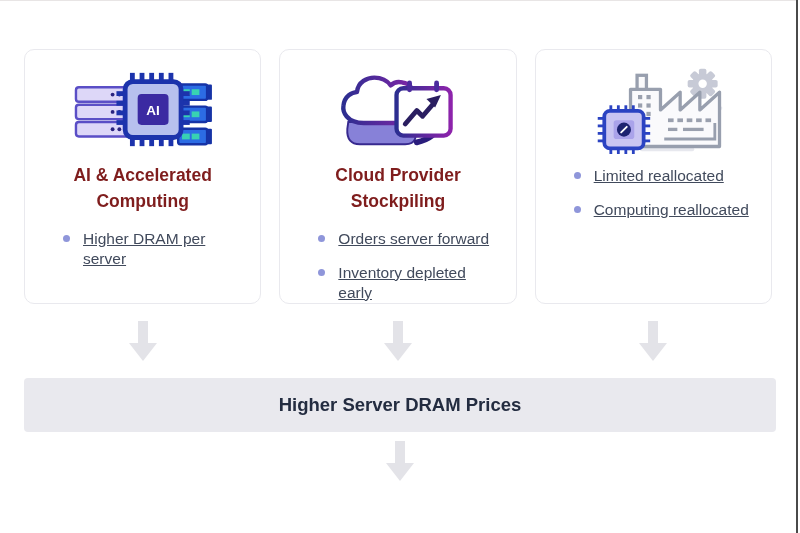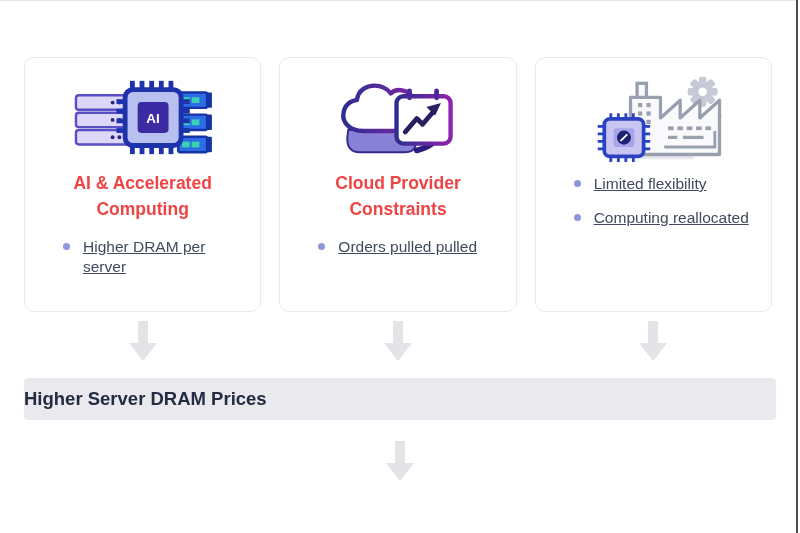--- a/index.html
+++ b/index.html
@@ -17,40 +17,40 @@
   }
   .top-edge {
     position: absolute; top: 0; left: 0;
     width: 796px; height: 1px; background: #e8e5e5;
   }
   .right-edge {
     position: absolute; top: 0; left: 796px;
     width: 2px; height: 533px; background: #4a4a4a;
   }
   .cards-row {
-    position: absolute; top: 57px; left: 24px; right: 28px;
+    position: absolute; top: 49px; left: 24px; right: 28px;
     display: flex; gap: 18px;
   }
   .card {
     flex: 1;
     height: 255px;
     background: #ffffff;
     border: 1px solid #e9e9ee;
     border-radius: 10px;
     display: flex; flex-direction: column; align-items: center;
     padding: 16px 14px 0 14px;
   }
   .card-icon {
     height: 86px; display: flex; align-items: center; justify-content: center;
     flex: none;
   }
   .card-title {
     margin-top: 10px;
     font-size: 17.5px; font-weight: bold;
-    color: #ef4444; text-align: center;
+    color: #7f1d1d; text-align: center;
     line-height: 1.5;
     max-width: 212px;
   }
   .card-bullets {
     width: 100%;
     list-style: none;
     margin: 14px 0 0 0;
     padding: 0 0 0 24px;
     text-align: left;
   }
@@ -69,24 +69,24 @@
     width: 7px; height: 7px; border-radius: 50%;
     background: #8f96da;
   }
   .arrows-row {
     position: absolute; top: 321px; left: 24px; right: 28px;
     display: flex; gap: 18px;
   }
   .arrow-col { flex: 1; display: flex; justify-content: center; }
   .banner {
     position: absolute; top: 378px; left: 24px; right: 24px;
-    height: 42px;
+    height: 54px;
     background: #e9e9ee;
     border-radius: 4px;
-    display: flex; align-items: center; justify-content: flex-start;
+    display: flex; align-items: center; justify-content: center;
   }
   .banner-label {
     font-size: 18.5px; font-weight: bold; color: #232c40;
   }
   .bottom-arrow-row {
     position: absolute; top: 441px; left: 0; width: 800px;
     display: flex; justify-content: center;
   }
 </style>
 </head>
@@ -184,23 +184,24 @@
 
           <rect x="74" y="21" width="56" height="49" rx="7" fill="#ffffff" stroke="url(#g2)" stroke-width="4.5"></rect>
           <line x1="76" y1="34" x2="128" y2="34" stroke="url(#g2)" stroke-width="3"></line>
           <rect x="85" y="13" width="5" height="12" rx="2.5" fill="#4b2a9e"></rect>
           <rect x="113" y="13" width="5" height="12" rx="2.5" fill="#4b2a9e"></rect>
 
           <polyline points="83,58 95,44 101,50 113,36" stroke="#2a1e60" stroke-width="5" fill="none" stroke-linecap="round" stroke-linejoin="round"></polyline>
           <polygon points="120,28 105,32 114,41" fill="#2a1e60"></polygon>
         </svg>
       </div>
-      <div class="card-title">Cloud Provider Constraints</div>
+      <div class="card-title">Cloud Provider Stockpiling</div>
       <ul class="card-bullets">
-        <li>Orders pulled pulled</li>
+        <li>Orders server forward</li>
+        <li>Inventory depleted early</li>
       </ul>
     </div>
 
     <div class="card">
       <div class="card-icon">
         <svg width="150" height="89" viewBox="0 0 160 95">
 
           <rect x="118" y="44" width="36" height="4" rx="2" fill="#e7e8ee"></rect>
           <rect x="66" y="88" width="58" height="4" rx="2" fill="#e7e8ee"></rect>
 
@@ -251,21 +252,21 @@
               <line x1="70" y1="81" x2="77" y2="81"></line>
           </g>
 
           <rect x="28" y="49" width="42" height="40" rx="6" fill="#c9c5f2" stroke="#2b43c2" stroke-width="4"></rect>
           <rect x="38" y="59" width="22" height="20" rx="3" fill="#aaa3ea"></rect>
           <circle cx="49" cy="69" r="7.5" fill="#1c2270"></circle>
           <line x1="46" y1="72" x2="52" y2="66" stroke="#ffffff" stroke-width="2" stroke-linecap="round"></line>
         </svg>
       </div>
       <ul class="card-bullets">
-        <li>Limited flexibility</li>
+        <li>Limited reallocated</li>
         <li>Computing reallocated</li>
       </ul>
     </div>
   </div>
 
   <div class="arrows-row">
     <div class="arrow-col">
       <svg width="28" height="40" viewBox="0 0 28 40">
         <polygon points="9,0 19,0 19,22 28,22 14,40 0,22 9,22" fill="#e3e3e8"></polygon>
       </svg>

